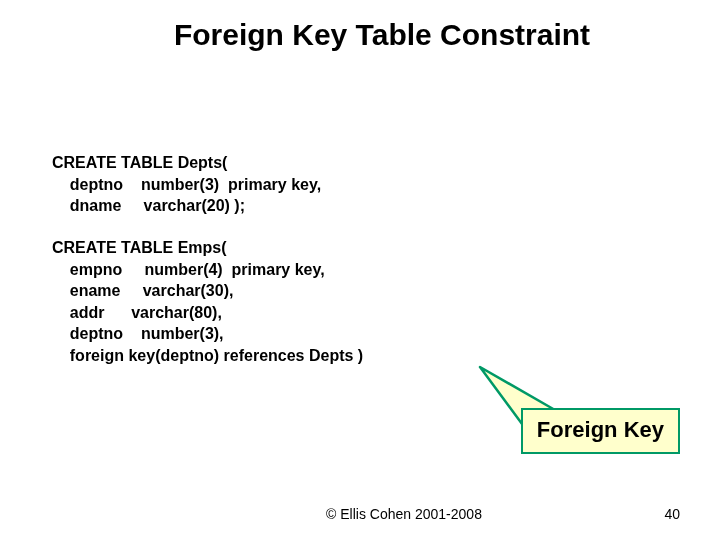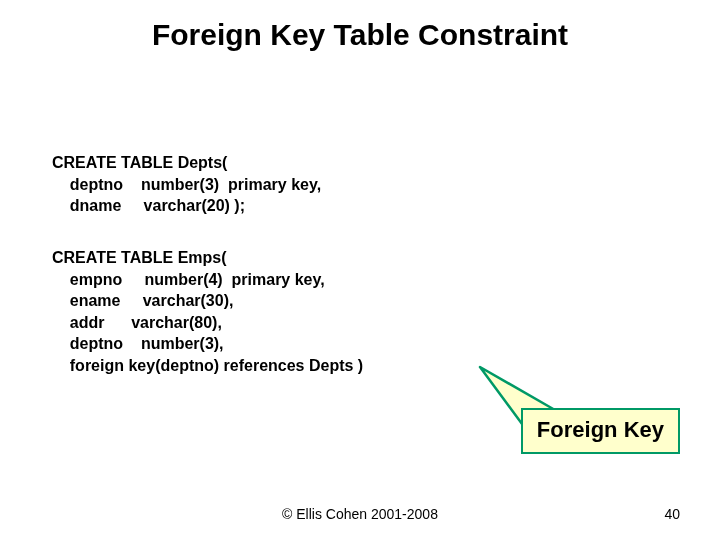--- a/index.html
+++ b/index.html
@@ -1,21 +1,21 @@
 <!DOCTYPE html>
 <html><head>
 <meta charset="utf-8">
 <style>
   * { box-sizing: border-box; margin: 0; padding: 0; }
   html, body { width: 720px; height: 540px; background: #fff; font-family: Verdana, Geneva, sans-serif; overflow: hidden; }
-  .slide { position: relative; width: 720px; height: 540px; }
+  .slide { position: relative; width: 720px; height: 540px; padding-left: 44px; }
   .title { font-size: 30px; font-weight: bold; text-align: center; padding-top: 18px; letter-spacing: 0px; }
   .code-block { position: absolute; left: 52px; font-size: 16px; font-weight: bold; line-height: 1.35; white-space: pre; font-family: Verdana, Geneva, sans-serif; }
   .block1 { top: 152px; }
-  .block2 { top: 247px; }
+  .block2 { top: 237px; }
   .callout-wrap { position: absolute; right: 40px; top: 408px; }
   .callout-box { background: #ffffcc; border: 2.5px solid #009966; padding: 6px 14px 8px 14px; font-size: 22px; font-weight: bold; text-align: center; line-height: 1.25; position: relative; z-index: 2; }
   .callout-tail { position: absolute; top: -46px; left: -46px; width: 110px; height: 70px; z-index: 1; }
   .footer-copy { position: absolute; bottom: 18px; width: 100%; text-align: center; font-size: 14px; }
   .footer-page { position: absolute; bottom: 18px; right: 40px; font-size: 14px; }
 </style>
 </head>
 <body>
 
 <div class="slide">

